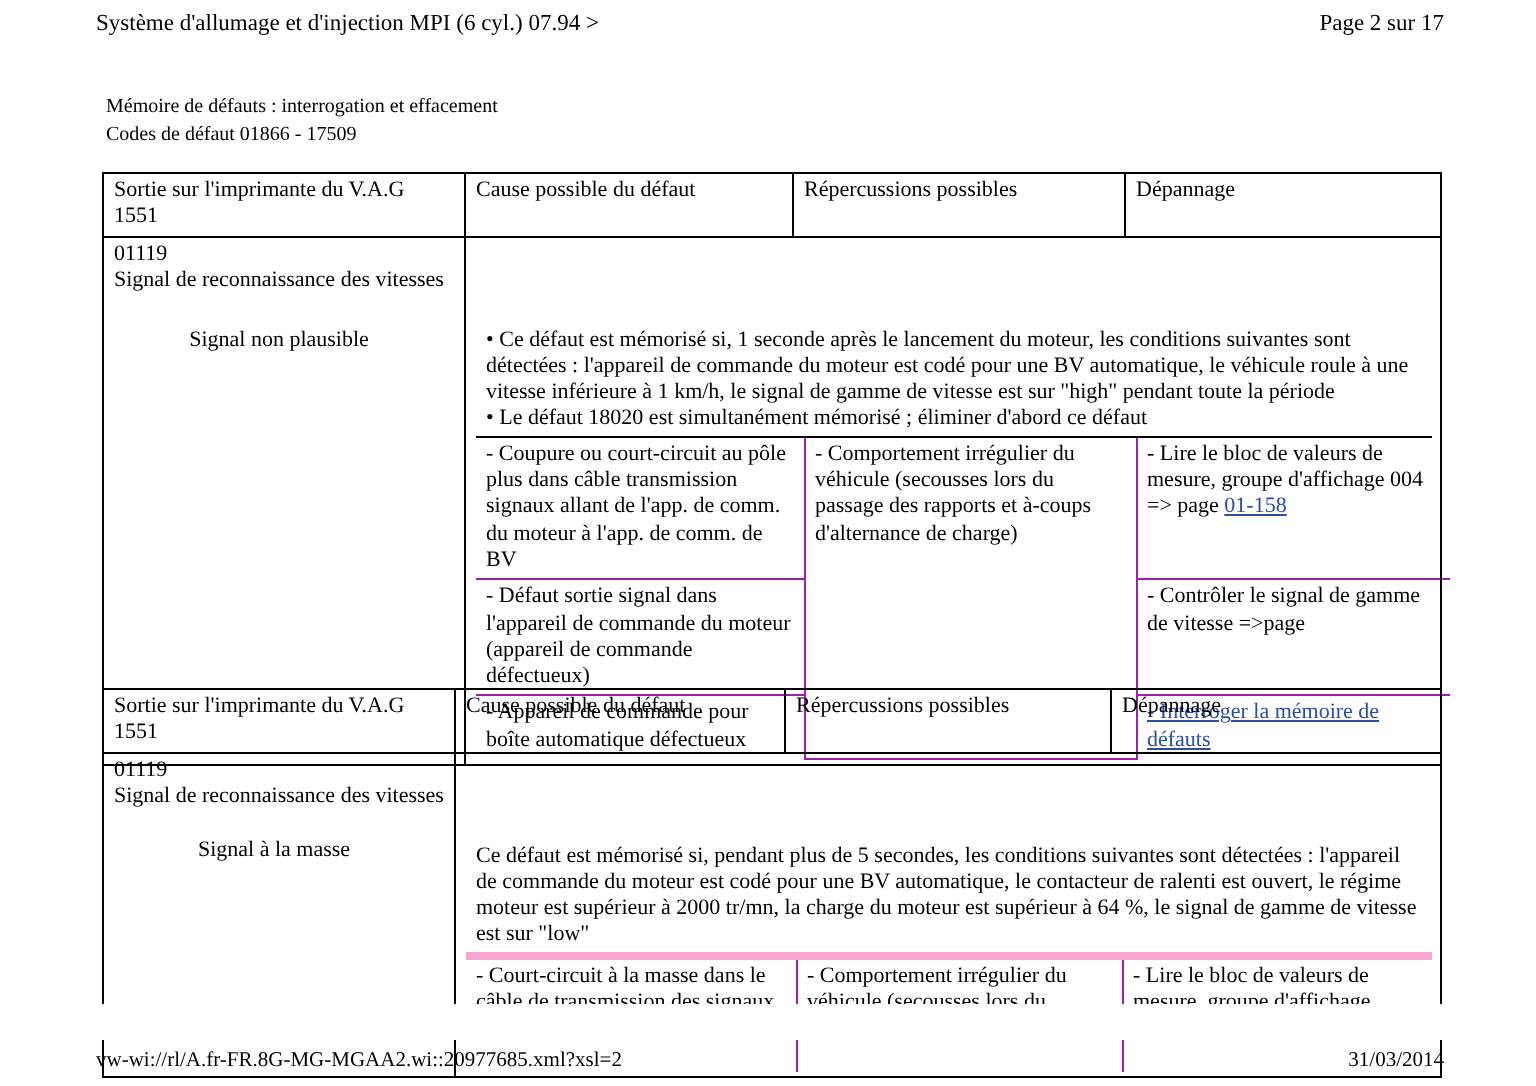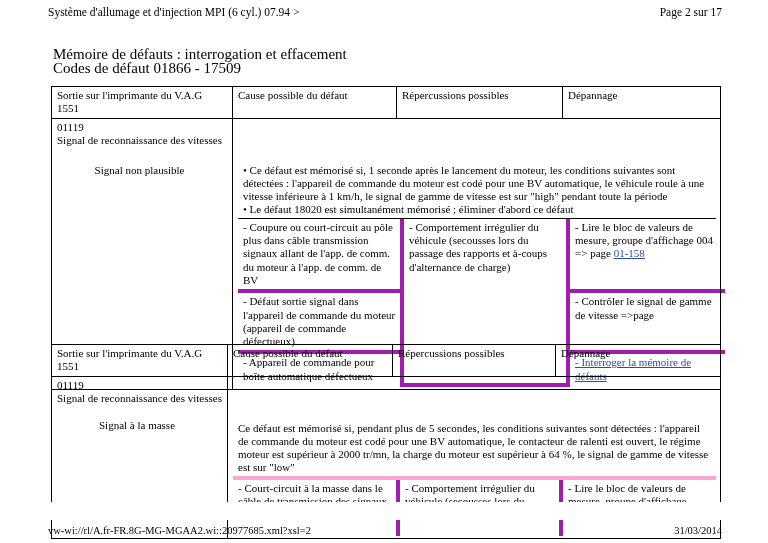--- a/index.html
+++ b/index.html
@@ -38,21 +38,21 @@
     text-align: center;
   }
   .doc-header .hdr-left { white-space: nowrap; }
   .doc-header .hdr-right { white-space: nowrap; }
 
   
   .intro {
     position: absolute;
     left: 53px;
     top: 47px;
-    font-size: 15px;
+    font-size: 10px;
     line-height: 14px;
   }
   .intro div { white-space: nowrap; }
 
   
   .dtable {
     position: absolute;
     border-collapse: collapse;
     table-layout: fixed;
     font-size: 11px;
@@ -99,21 +99,21 @@
   .span-note p { margin: 0; }
   .bullet-line { text-indent: 0; }
 
   
   .inner {
     width: 100%;
     border-collapse: collapse;
     table-layout: fixed;
   }
   .inner td {
-    border: 4px solid #a21caf;
+    border: 1px solid #a21caf;
     vertical-align: top;
     padding: 2px 4px 2px 5px;
   }
   .inner td.nb-top { border-top: none; }
   .inner td.nb-left { border-left: none; }
   .inner td.nb-right { border-right: none; }
   .inner td.nb-bottom { border-bottom: none; }
 
   a.xref {
     color: #2b4ea2;

